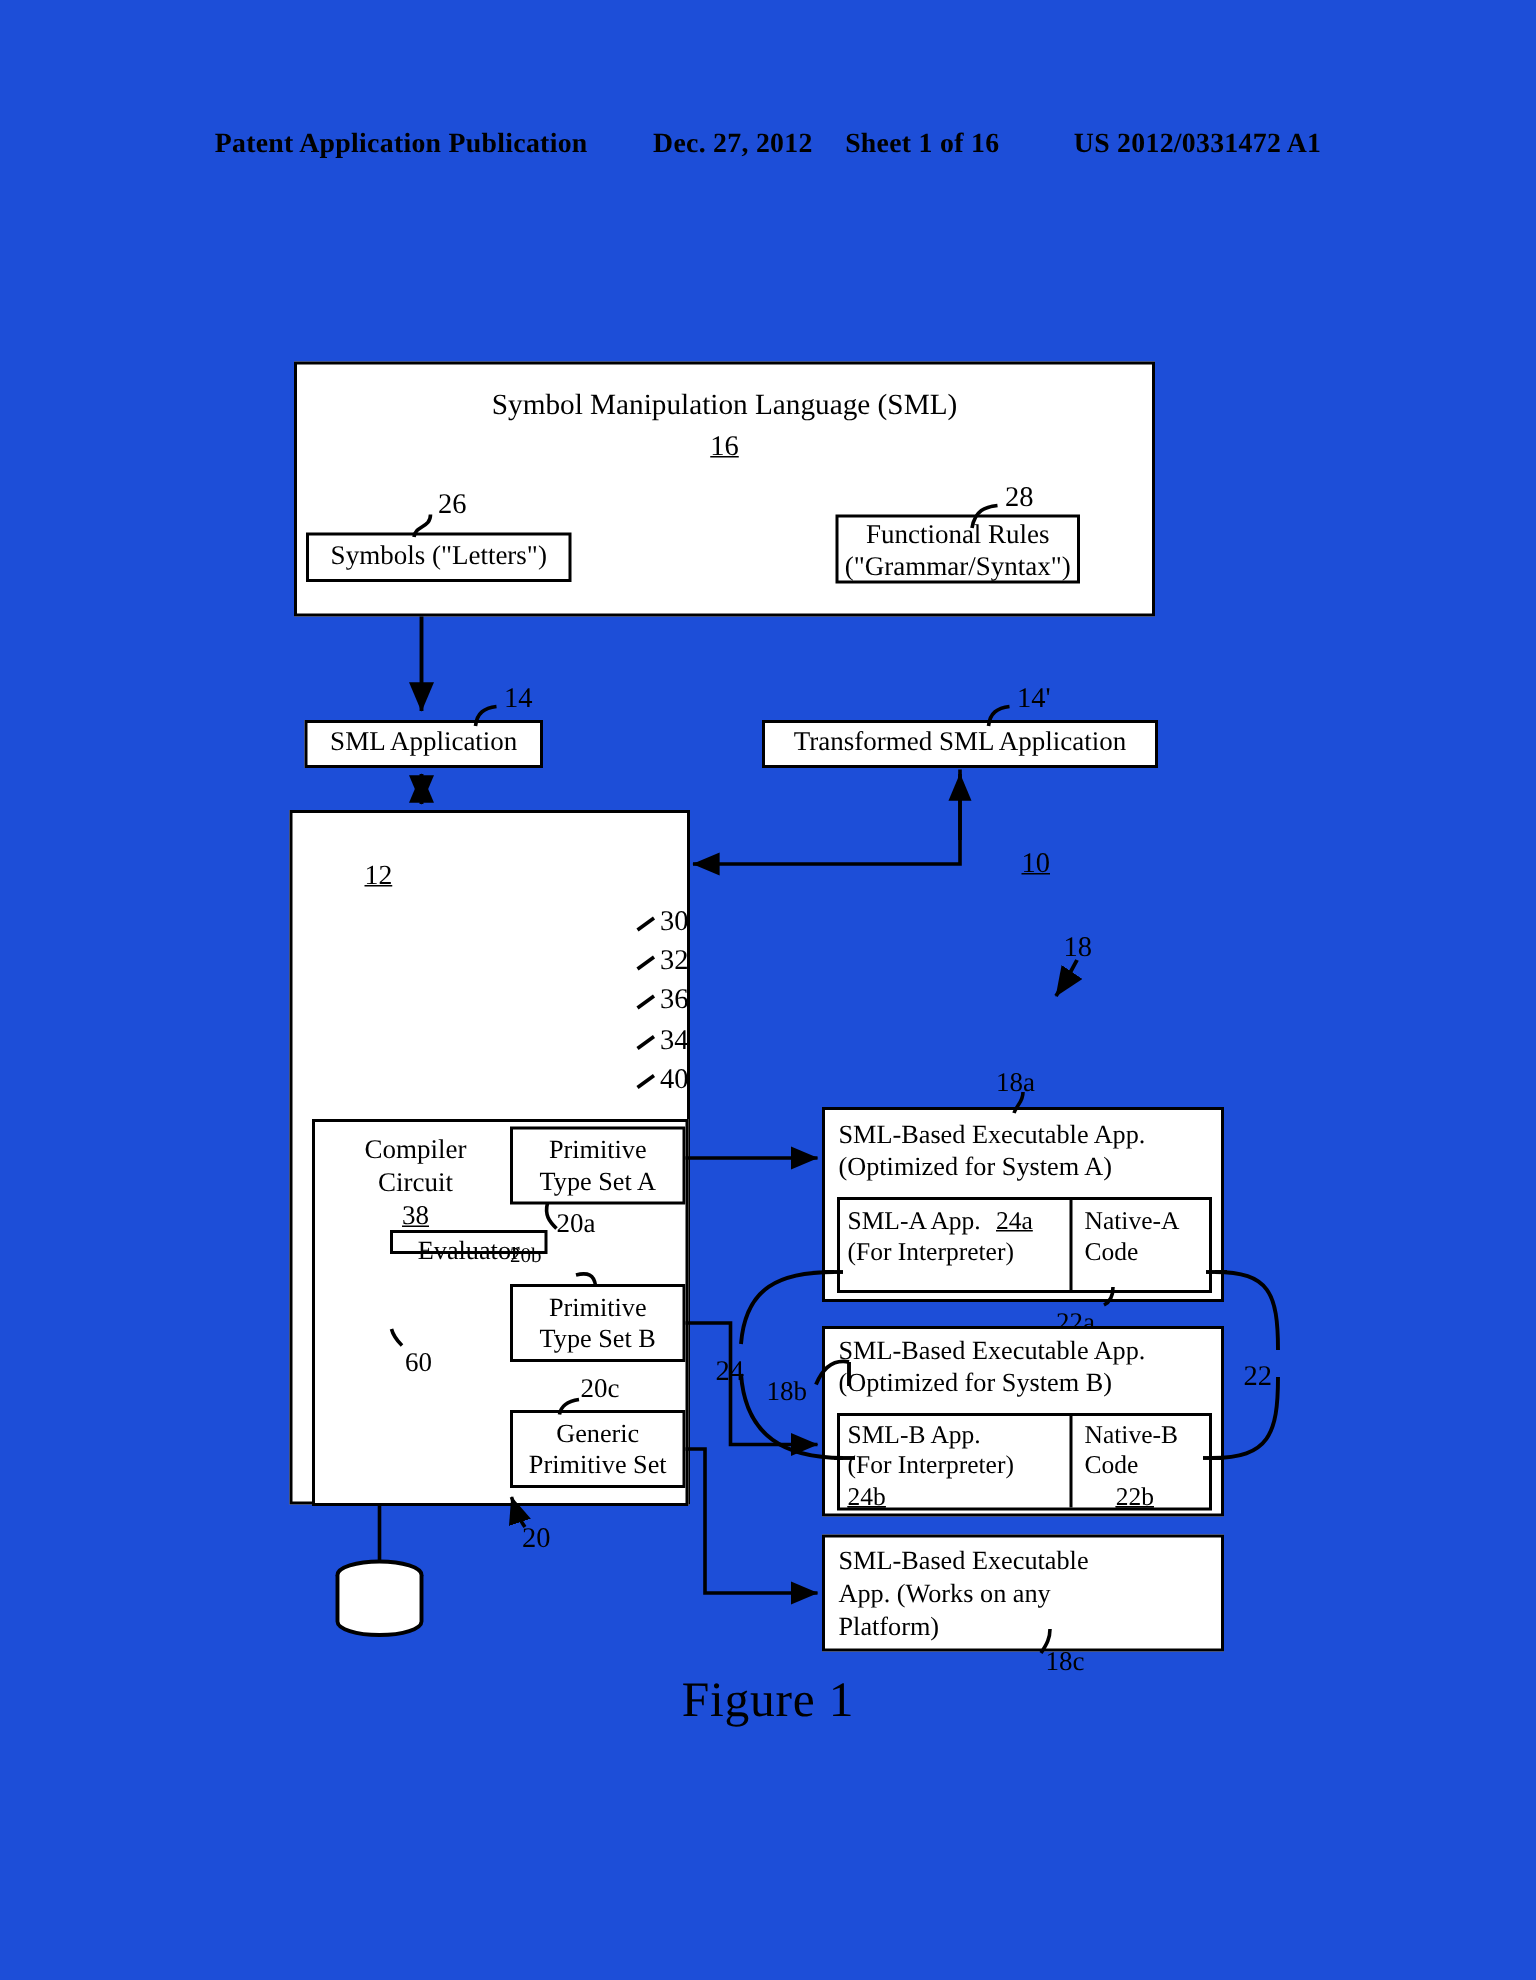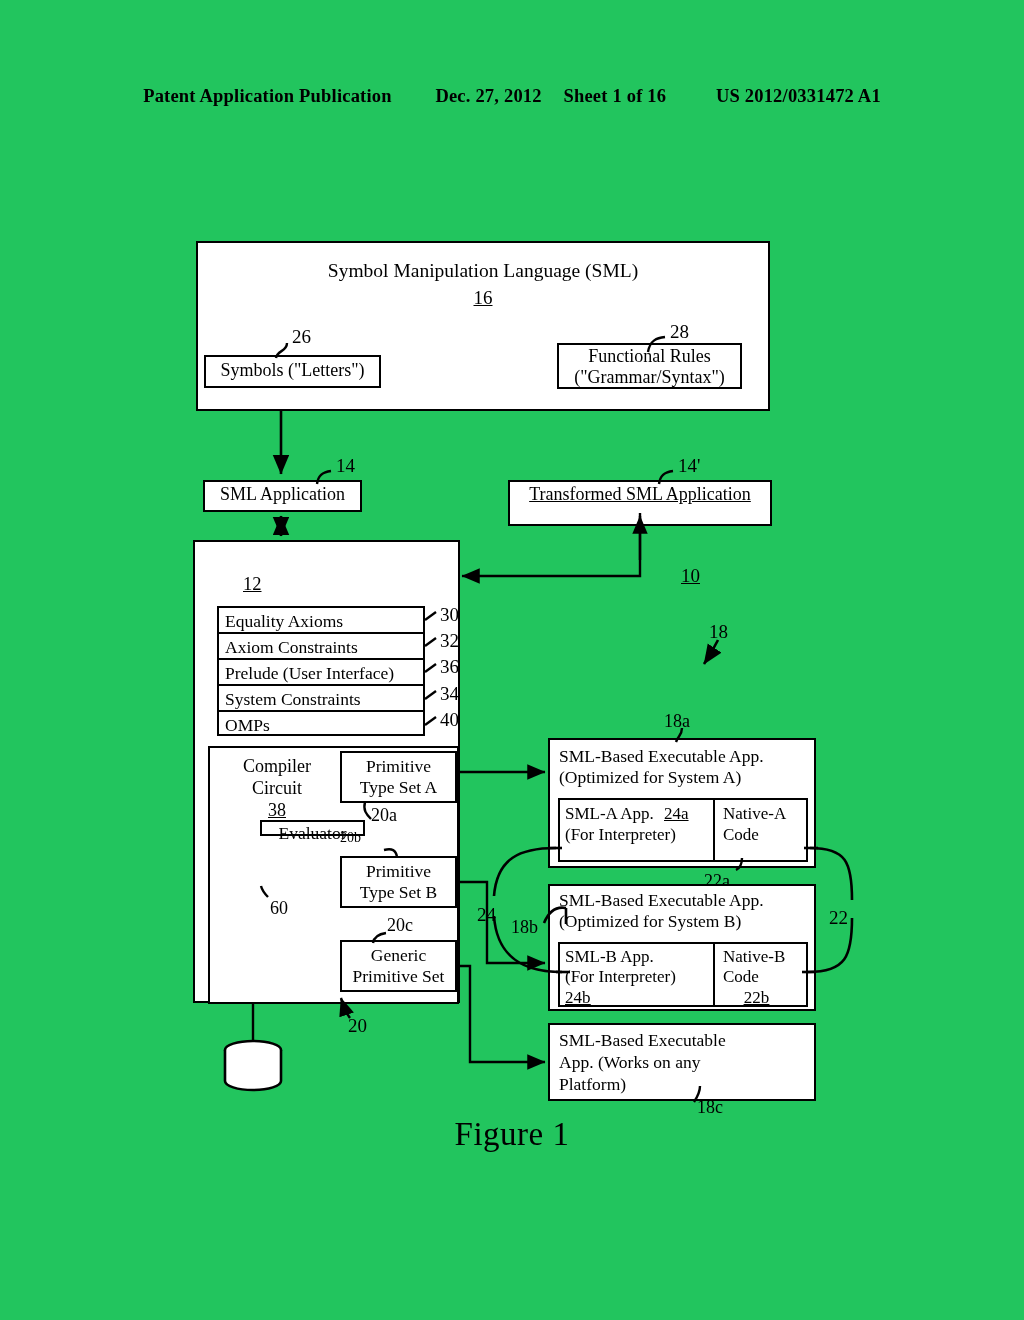--- a/index.html
+++ b/index.html
@@ -9,21 +9,21 @@
     background: #ffffff;
   }
   body {
     font-family: "Liberation Serif", "DejaVu Serif", serif;
     color: #000;
   }
   #page {
     position: relative;
     width: 1024px;
     height: 1320px;
-    background: #22c55e;
+    background: #1d4ed8;
     overflow: hidden;
   }
 
   
   .pub-header {
     position: absolute;
     top: 86px;
     left: 0;
     width: 1024px;
     text-align: center;
@@ -94,24 +94,24 @@
     font-size: 33px;
     letter-spacing: 0.5px;
   }
 
   
   #sml-lang-box   { left: 196px; top: 241px;  width: 574px; height: 170px; }
   #sml-lang-title { position: absolute; left: 0; top: 16px; width: 100%; font-size: 19.5px; }
   #sml-lang-num   { position: absolute; left: 0; top: 44px; width: 100%; font-size: 19px; }
 
   #symbols-box    { left: 204px; top: 355px; width: 177px; height: 33px; }
-  #rules-box      { left: 557px; top: 343px; width: 185px; height: 46px; }
+  #rules-box      { left: 557px; top: 343px; width: 163px; height: 46px; }
 
   #sml-app-box    { left: 203px; top: 480px; width: 159px; height: 32px; }
-  #tsml-app-box   { left: 508px; top: 480px; width: 264px; height: 46px; text-decoration: underline; }
+  #tsml-app-box   { left: 508px; top: 480px; width: 264px; height: 32px; }
 
   #ts-box         { left: 193px; top: 540px; width: 267px; height: 463px; }
   #ts-title       { position: absolute; left: 0; top: 8px; width: 100%; font-size: 18.5px; text-align: left; padding-left: 14px; box-sizing: border-box;}
   #ts-num         { position: absolute; left: 0; top: 32px; width: 100%; font-size: 18.5px; text-align: left; padding-left: 48px; box-sizing: border-box;}
 
   #axiom-stack    { left: 217px; top: 606px; width: 208px; height: 130px; }
 
   #compiler-box   { left: 208px; top: 746px; width: 251px; height: 258px; }
   #compiler-name  { position: absolute; left: 12px; top: 8px; width: 110px; text-align: center; font-size: 18px; line-height: 1.2; }
 
@@ -183,27 +183,20 @@
   <div class="lbl" style="left:678px; top:456px;">14'</div>
 
   <div class="box" id="ts-box">
     <div id="ts-num"><span class="u">12</span></div>
   </div>
 
   <div class="lbl" style="left:681px; top:566px; font-size:19px;"><span class="u">10</span></div>
 
   <div class="lbl" style="left:709px; top:622px;">18</div>
 
-  <div class="stack" id="axiom-stack">
-    <div class="row" style="height:26px">Equality Axioms</div>
-    <div class="row" style="height:26px">Axiom Constraints</div>
-    <div class="row" style="height:26px">Prelude (User Interface)</div>
-    <div class="row" style="height:26px">System Constraints</div>
-    <div class="row" style="height:26px">OMPs</div>
-  </div>
   <div class="lbl" style="left:440px; top:605px;">30</div>
   <div class="lbl" style="left:440px; top:631px;">32</div>
   <div class="lbl" style="left:440px; top:657px;">36</div>
   <div class="lbl" style="left:440px; top:684px;">34</div>
   <div class="lbl" style="left:440px; top:710px;">40</div>
 
   <div class="box" id="compiler-box">
     <div id="compiler-name">
       <div>Compiler</div>
       <div>Circuit</div>

